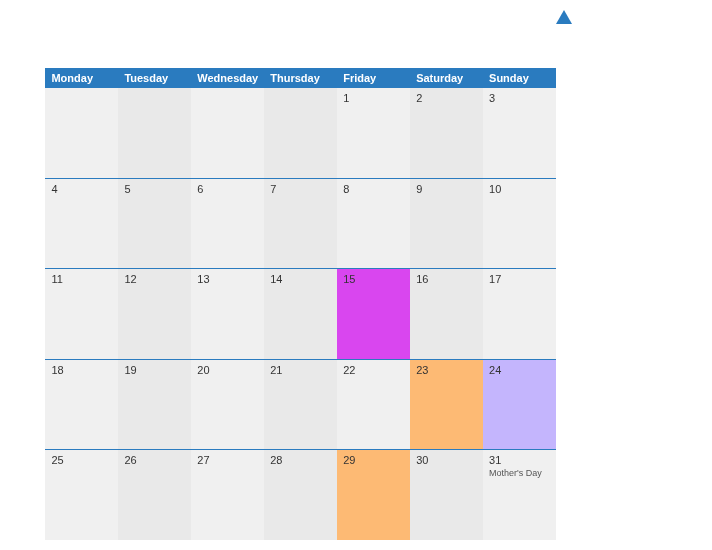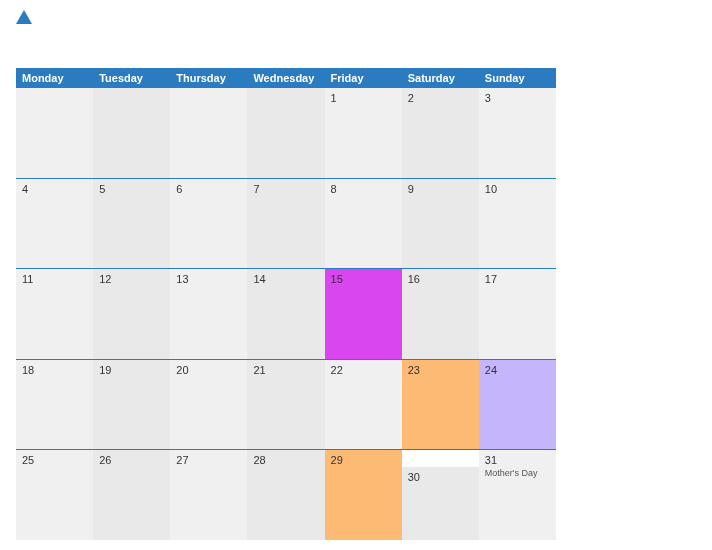--- a/index.html
+++ b/index.html
@@ -9,20 +9,21 @@
       background: #fff;
       font-family: Arial, sans-serif;
       overflow: hidden;
     }
     .page {
       width: 572px;
       height: 550px;
       padding: 10px 16px 10px 16px;
       display: flex;
       flex-direction: column;
+      align-items: flex-end;
     }
     
     .header {
       display: flex;
       align-items: center;
       justify-content: center;
       position: relative;
       margin-bottom: 6px;
       height: 52px;
     }
@@ -134,22 +135,22 @@
       <span class="logo-blue" style="margin-top:1px;"></span>
     </div>
     <h1 class="month-title"></h1>
     <span class="region-label"></span>
   </div>
 
   <div class="calendar">
     <div class="cal-header">
       <div class="cal-header-cell">Monday</div>
       <div class="cal-header-cell">Tuesday</div>
+      <div class="cal-header-cell">Wednesday</div>
       <div class="cal-header-cell">Thursday</div>
-      <div class="cal-header-cell">Wednesday</div>
       <div class="cal-header-cell">Friday</div>
       <div class="cal-header-cell">Saturday</div>
       <div class="cal-header-cell">Sunday</div>
     </div>
     <div class="cal-body" id="cal-body">
     <div class="cal-week">
           <div class="cal-cell" style="background: rgb(240, 240, 240);"></div>
           <div class="cal-cell" style="background: rgb(233, 233, 233);"></div>
           <div class="cal-cell" style="background: rgb(240, 240, 240);"></div>
           <div class="cal-cell" style="background: rgb(233, 233, 233);"></div>
@@ -241,21 +242,21 @@
           </div>
           <div class="cal-cell" style="background: rgb(240, 240, 240);">
             <span class="day-num">27</span>
           </div>
           <div class="cal-cell" style="background: rgb(233, 233, 233);">
             <span class="day-num">28</span>
           </div>
           <div class="cal-cell" style="background: #fdba74;">
             <span class="day-num">29</span>
           </div>
-          <div class="cal-cell" style="background: rgb(233, 233, 233); margin-top: 17px;">
+          <div class="cal-cell" style="background: rgb(233, 233, 233);">
             <span class="day-num">30</span>
           </div>
           <div class="cal-cell" style="background: rgb(240, 240, 240);">
             <span class="day-num">31</span>
             <span class="day-event">Mother's Day</span>
           </div>
         </div>
       </div>
   </div>
 </div>

